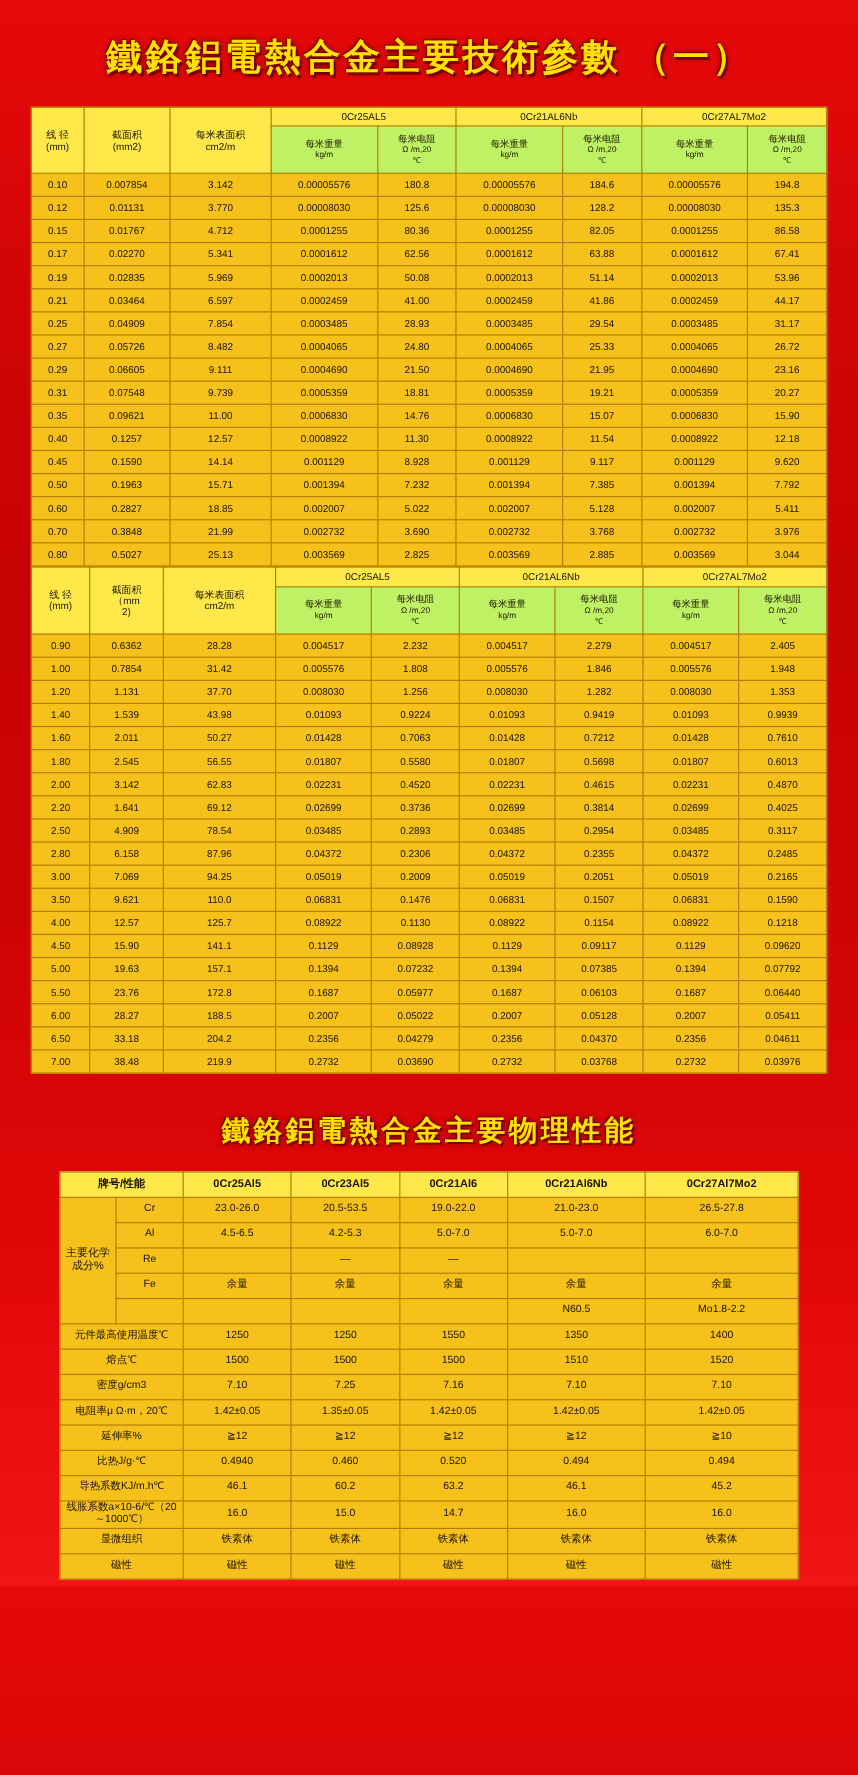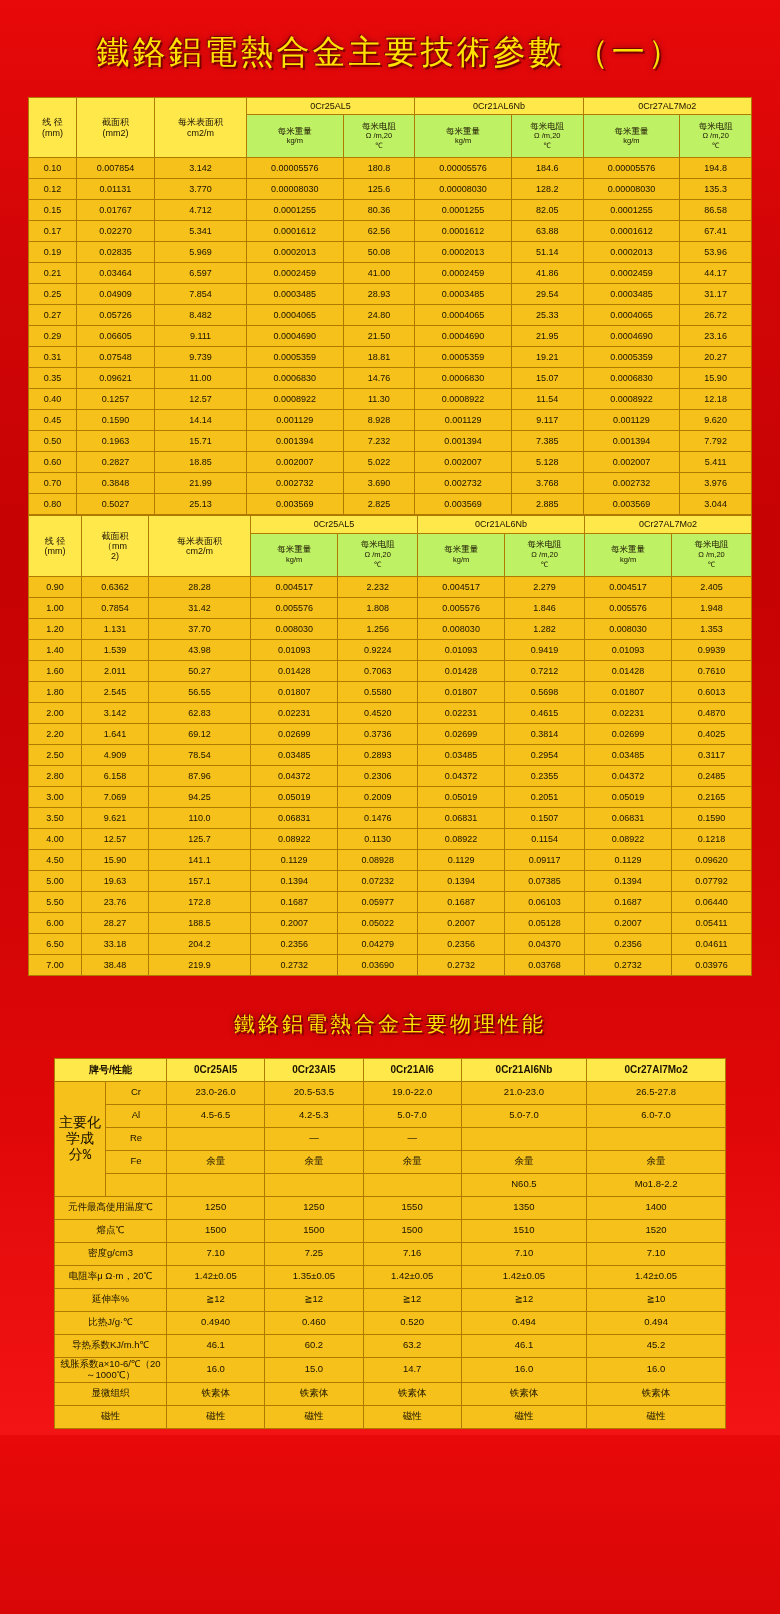--- a/index.html
+++ b/index.html
@@ -8,28 +8,28 @@
     background:linear-gradient(to bottom,#e8090a 0%,#d20506 18%,#c60203 38%,#cf0405 58%,#e00708 78%,#f31415 100%);
     font-family:"Liberation Sans", sans-serif;
     color:#000;
     -webkit-font-smoothing:none;
   }
   .page{width:780px;position:relative;padding-bottom:6px;}
 
   .title{
     text-align:center;
     font-family:"Liberation Serif", serif;
-    font-weight:normal;
+    font-weight:bold;
     color:#ffe200;
     letter-spacing:3px;
     text-shadow:2px 2px 0 #7a0000, -1px -1px 0 #7a0000, 0 0 6px #5e0000;
   }
   .title-1{font-size:33px;padding:30px 0 22px 0;}
   .title-2{font-size:33px;padding:34px 0 22px 0;}
-  .title-3{font-size:21px;padding:34px 0 20px 0;}
+  .title-3{font-size:26px;padding:34px 0 20px 0;}
 
   table{
     border-collapse:collapse;
     background:#f5c11a;
     margin:0 auto;
     font-size:9px;
     color:#1a1200;
   }
   table td,table th{
     border:1px solid #b07a00;
@@ -49,21 +49,21 @@
   .t12 .sz{height:34px;font-size:9px;text-align:center;}
   .t12 td.data{height:18px;font-size:9px;}
   .t12 td.first{font-size:9px;}
   .small{font-size:7.5px;}
 
   
   .t3{width:672px;font-size:9.5px;}
   .t3 td{height:20px;}
   .t3 .hd td{background:#ffe84a;font-weight:bold;font-size:10px;}
   .t3 .rowlbl{font-size:9.5px;}
-  .t3 .vert{width:46px;font-size:14px;font-family:Liberation Mono, monospace;}
+  .t3 .vert{width:46px;font-size:10px;}
   .t3 .sub{width:56px;}
 </style>
 </head>
 <body>
 
 <div class="page">
 
   <div class="title title-1">鐵鉻鋁電熱合金主要技術參數 （一）</div>
 
   <table class="t12">

